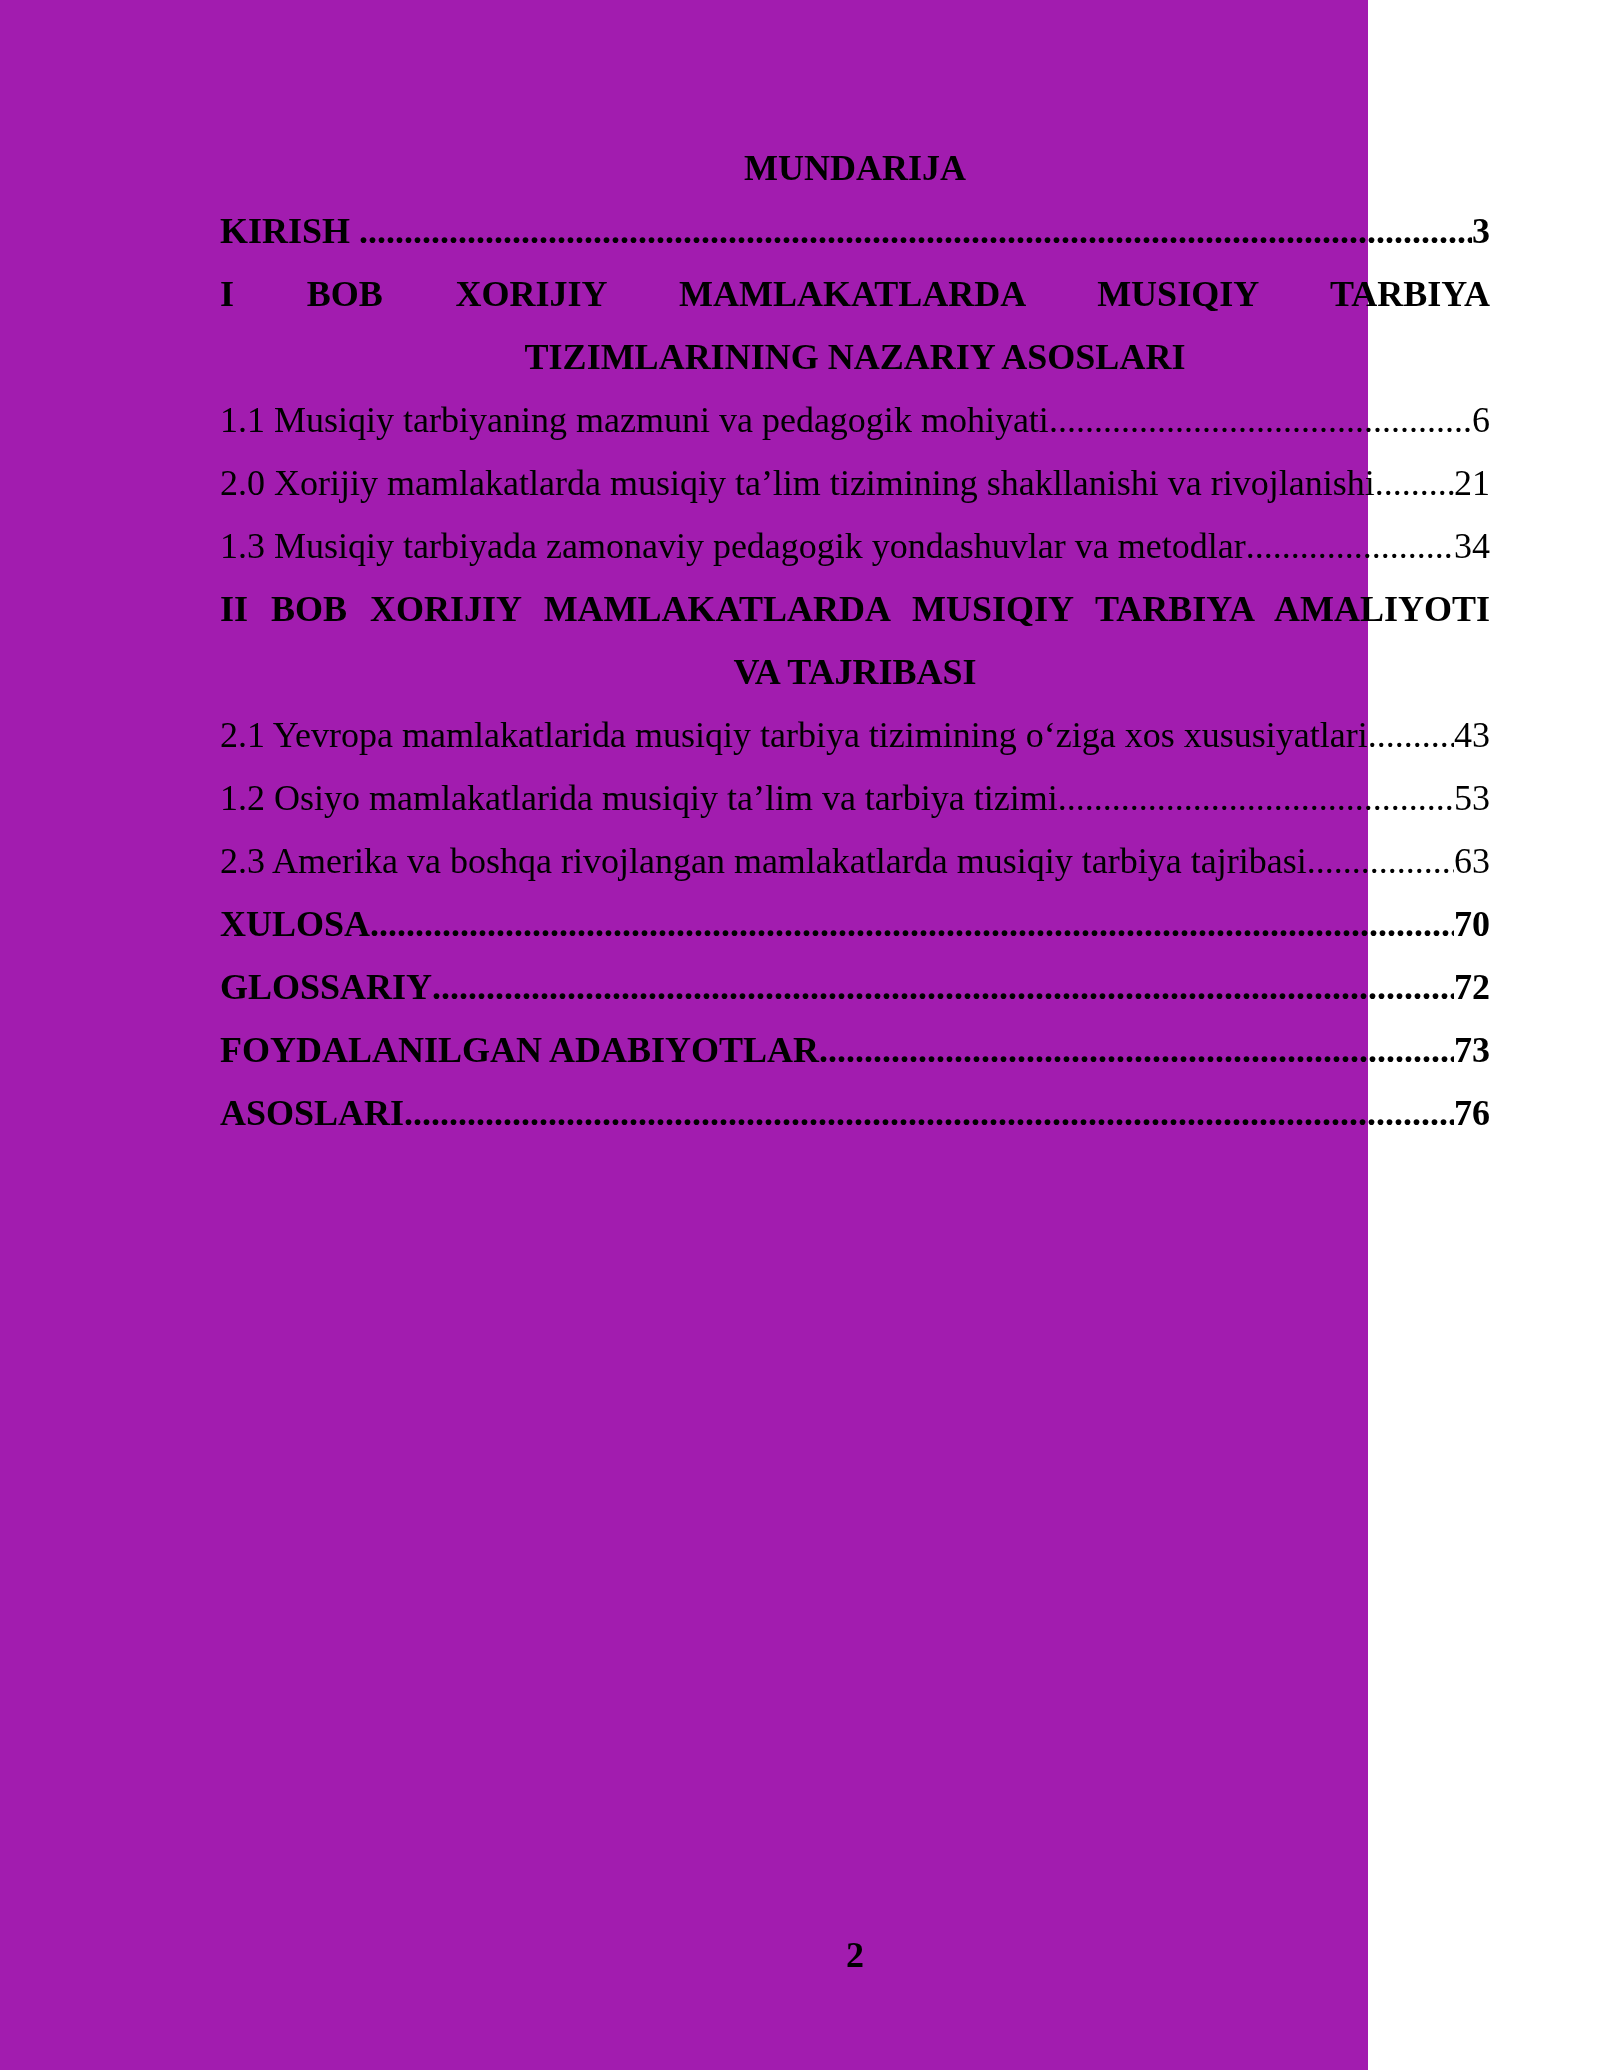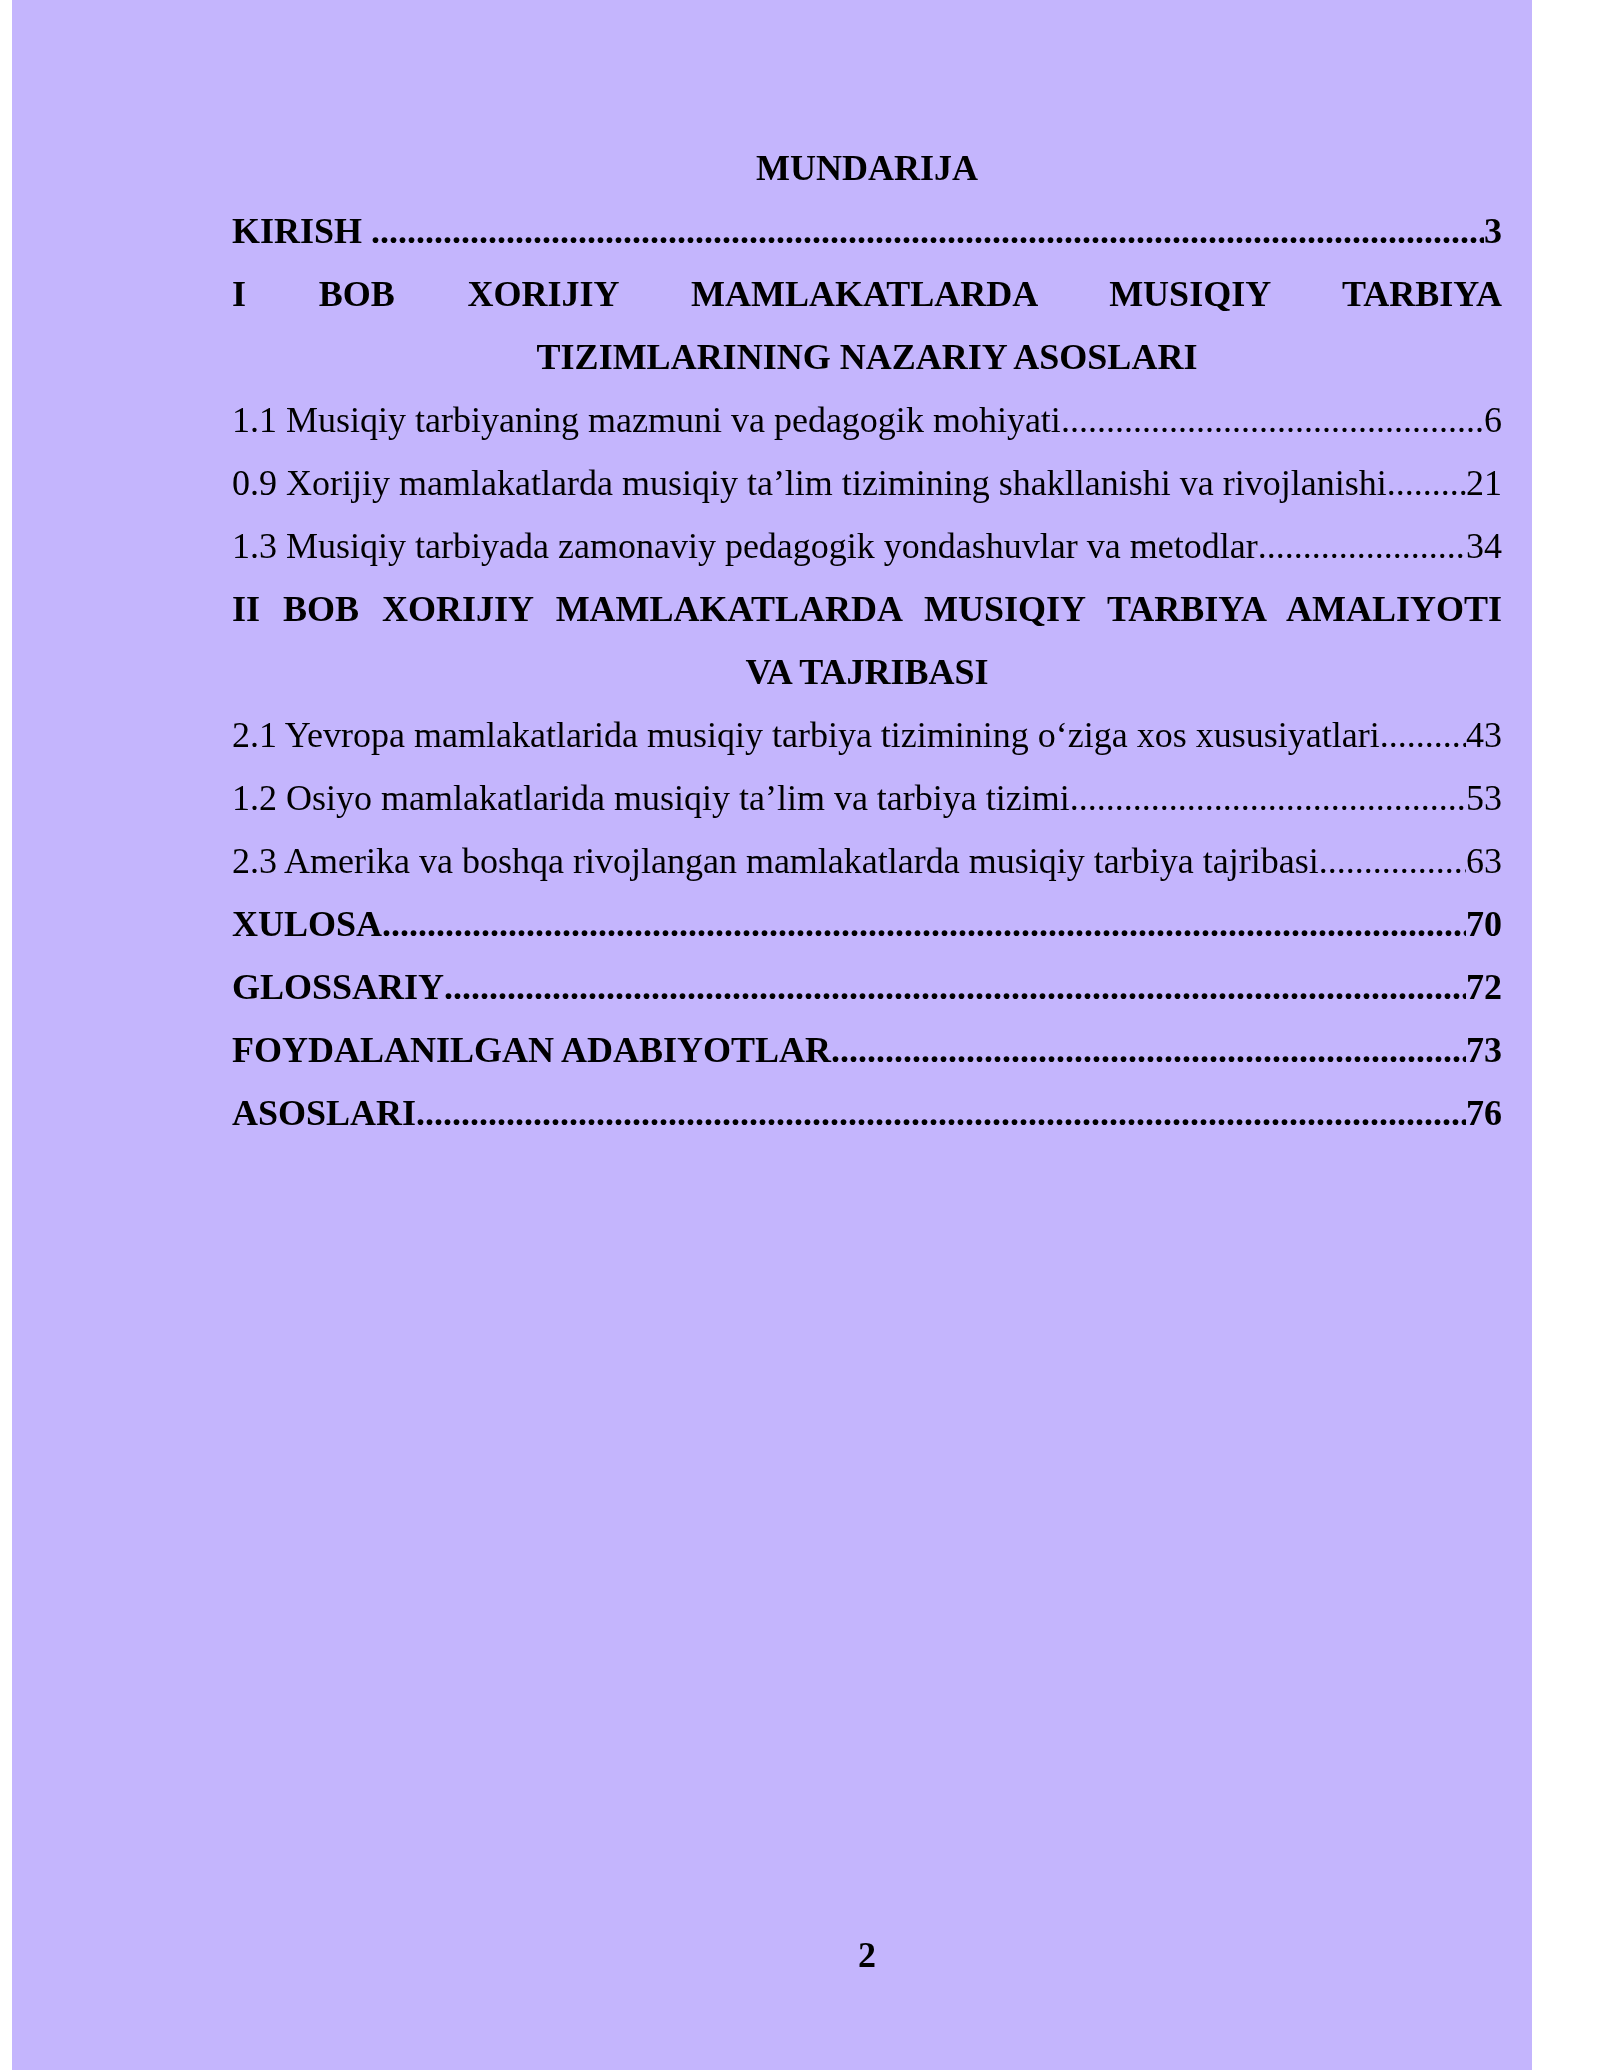--- a/index.html
+++ b/index.html
@@ -7,24 +7,24 @@
     width: 1600px;
     height: 2070px;
     background: #ffffff;
     font-family: "Liberation Serif", "DejaVu Serif", serif;
     color: #000000;
     position: relative;
     overflow: hidden;
   }
   .page {
     position: absolute;
-    left: 12px; top: 0;
-    width: 1520px;
+    left: 0; top: 0;
+    width: 1368px;
     height: 2070px;
-    background: #c4b5fd;
+    background: #a21caf;
   }
   .content {
     position: absolute;
     left: 220px;
     top: 137px;
     width: 1270px;
     font-size: 36px;
     line-height: 63px;
   }
   .doc-title {
@@ -85,21 +85,21 @@
       <div class="chapter-line2">TIZIMLARINING NAZARIY ASOSLARI</div>
     </div>
 
     <div class="toc-row">
       <span class="label">1.1 Musiqiy tarbiyaning mazmuni va pedagogik mohiyati</span>
       <span class="dots">....................................................................................................................................................................................................................................................................</span>
       <span class="pagenum">6</span>
     </div>
 
     <div class="toc-row">
-      <span class="label">0.9 Xorijiy mamlakatlarda musiqiy ta’lim tizimining shakllanishi va rivojlanishi</span>
+      <span class="label">2.0 Xorijiy mamlakatlarda musiqiy ta’lim tizimining shakllanishi va rivojlanishi</span>
       <span class="dots">....................................................................................................................................................................................................................................................................</span>
       <span class="pagenum">21</span>
     </div>
 
     <div class="toc-row">
       <span class="label">1.3 Musiqiy tarbiyada zamonaviy pedagogik yondashuvlar va metodlar</span>
       <span class="dots">....................................................................................................................................................................................................................................................................</span>
       <span class="pagenum">34</span>
     </div>
 

